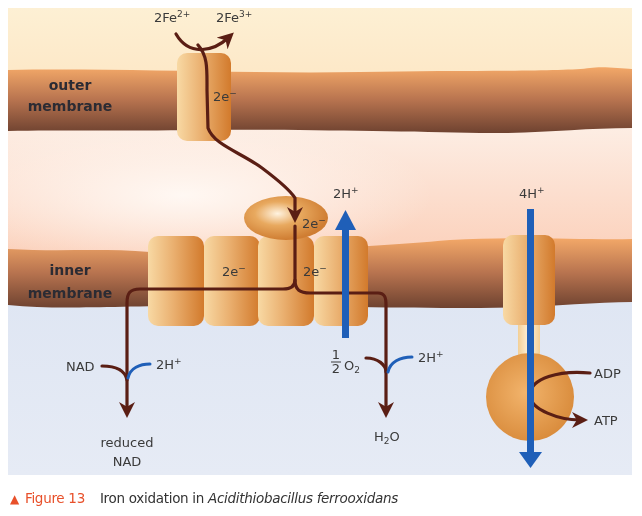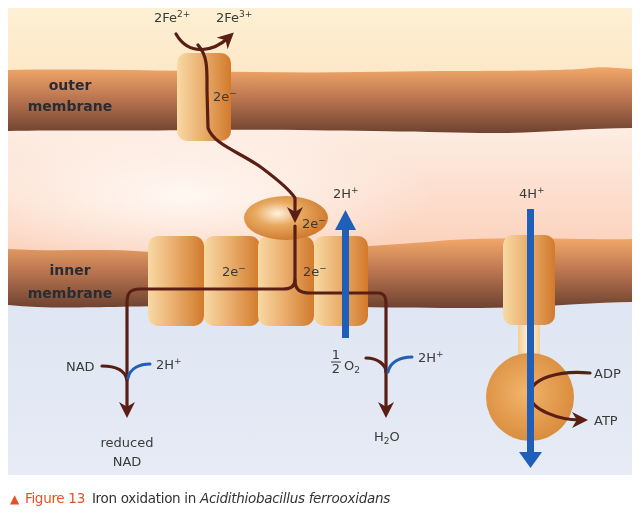--- a/index.html
+++ b/index.html
@@ -2,21 +2,21 @@
 <html><head>
 <meta charset="utf-8">
 <style>
   html,body{margin:0;padding:0;background:#ffffff;}
   body{width:642px;height:516px;position:relative;overflow:hidden;font-family:"Liberation Sans",sans-serif;}
   #fig{position:absolute;left:0;top:0;width:642px;height:480px;}
   .lbl{font-family:"DejaVu Sans",sans-serif;font-size:13px;fill:#3a3a3a;}
   .mem{font-family:"DejaVu Sans",sans-serif;font-size:14px;font-weight:bold;fill:#2b2b33;}
   #caption{position:absolute;left:10px;top:490px;font-family:"DejaVu Sans",sans-serif;font-size:13.5px;color:#333;white-space:nowrap;letter-spacing:-0.3px;}
   #caption .tri{color:#e8502a;font-size:12px;margin-right:6px;}
-  #caption .fig{color:#e8502a;margin-right:7px;}
+  #caption .fig{color:#e8502a;margin-right:15px;}
   #caption .it{font-style:italic;margin-top:22px;}
 </style>
 </head>
 <body>
 
 <svg id="fig" viewBox="0 0 642 480">
   <defs>
     <linearGradient id="gTop" x1="0" y1="0" x2="0" y2="1">
       <stop offset="0" stop-color="#fdf0d4"></stop>
       <stop offset="1" stop-color="#fde6c4"></stop>

